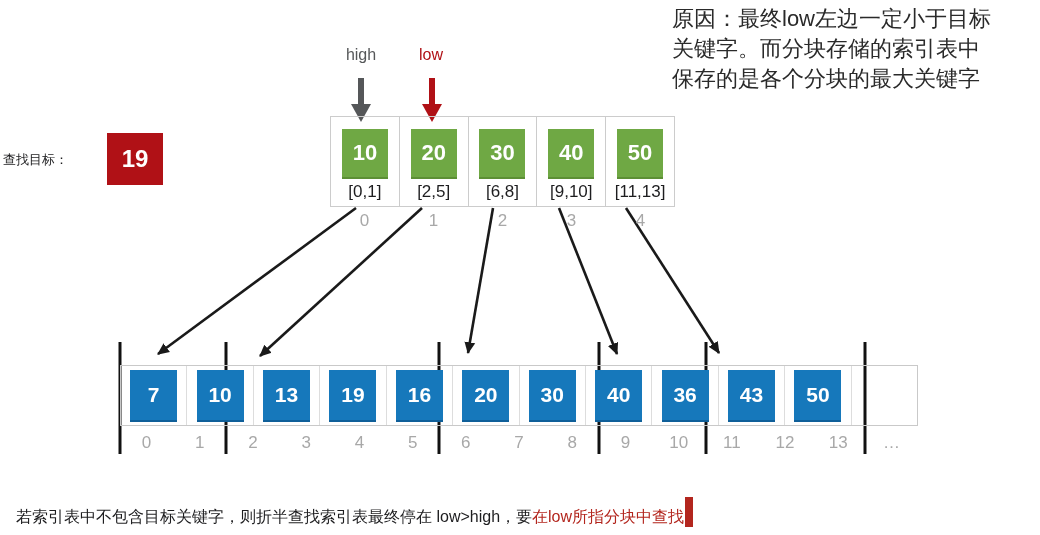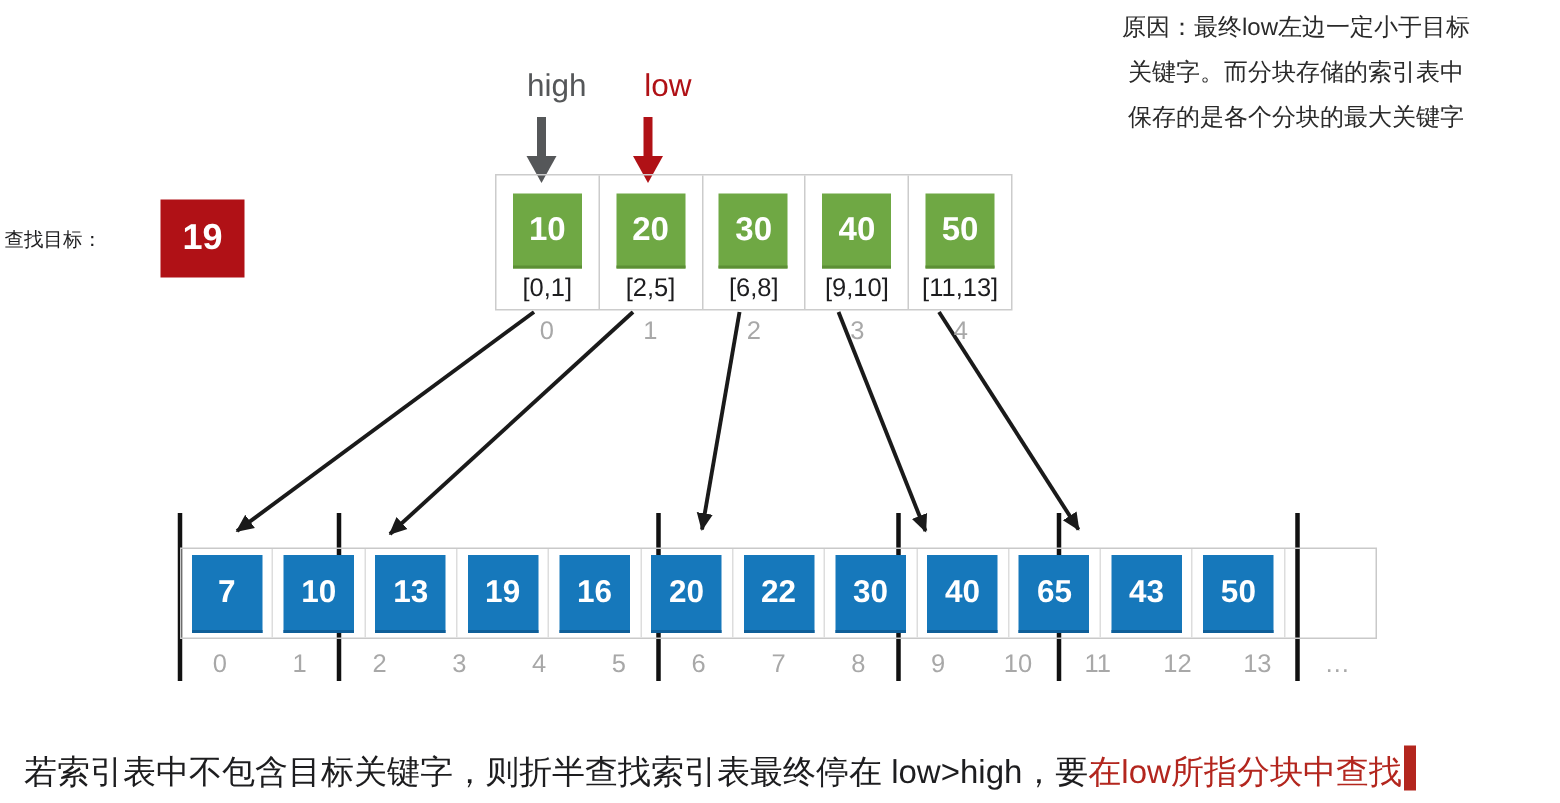--- a/index.html
+++ b/index.html
@@ -1,30 +1,30 @@
 <!DOCTYPE html>
 <html><head>
 <meta charset="utf-8">
 <style>
   html,body{margin:0;padding:0;background:#ffffff;}
   .stage{
     position:relative;width:1040px;height:535px;background:#ffffff;
     font-family:"Liberation Sans", sans-serif;overflow:hidden;
   }
   
-  .explain{position:absolute;left:688px;top:4px;width:352px;text-align:center;
-    font-size:16px;line-height:30px;color:#2a2a2a;}
+  .explain{position:absolute;left:672px;top:4px;width:352px;
+    font-size:22px;line-height:30px;color:#2a2a2a;}
   .explain p{margin:0;}
   
   .target-label{position:absolute;left:3px;top:151px;font-size:13px;color:#1d1d1f;}
   .target-box{position:absolute;left:107px;top:133px;width:56px;height:52px;
     background:#b01116;color:#ffffff;font-size:24px;font-weight:bold;
     display:flex;align-items:center;justify-content:center;}
   
-  .ptr{position:absolute;top:46px;font-size:21px;width:60px;text-align:right;}
+  .ptr{position:absolute;top:46px;font-size:16px;width:60px;text-align:center;}
   .ptr-high{left:331px;color:#555759;}
   .ptr-low{left:401px;color:#b01116;}
   
   .overlay{position:absolute;left:0;top:0;width:1040px;height:535px;pointer-events:none;}
   
   .itable{position:absolute;left:330px;top:116px;width:345px;height:91px;
     border:1px solid #cccccc;box-sizing:border-box;display:flex;}
   .icell{flex:1;display:flex;flex-direction:column;align-items:center;padding-top:12px;
     border-left:1px solid #cccccc;box-sizing:border-box;}
   .icell:first-child{border-left:none;}
@@ -39,21 +39,21 @@
     border:1px solid #c9c9c9;box-sizing:border-box;display:flex;}
   .acell{flex:1;display:flex;align-items:center;justify-content:center;
     border-left:1px solid #dddddd;box-sizing:border-box;}
   .acell:first-child{border-left:none;}
   .bbox{width:47px;height:52px;background:#1678bb;border-bottom:2px solid #0f5f99;
     color:#ffffff;font-size:21px;font-weight:bold;
     display:flex;align-items:center;justify-content:center;box-sizing:border-box;}
   .aidx{position:absolute;left:120px;top:433px;width:798px;display:flex;}
   .aidx span{flex:1;text-align:center;font-size:17px;color:#a8a8a8;}
   
-  .conclusion{position:absolute;left:16px;top:497px;font-size:22px;white-space:nowrap;}
+  .conclusion{position:absolute;left:16px;top:497px;font-size:16px;white-space:nowrap;}
   .c-black{color:#1d1d1f;}
   .c-red{color:#b3261e;}
   .caret{display:inline-block;width:8px;height:30px;background:#b3261e;
     vertical-align:-5px;margin-left:1px;}
 </style>
 </head>
 <body>
 
 <div class="stage">
 
@@ -143,30 +143,27 @@
     <div class="acell">
         <div class="bbox">19</div>
       </div>
     <div class="acell">
         <div class="bbox">16</div>
       </div>
     <div class="acell">
         <div class="bbox">20</div>
       </div>
     <div class="acell">
-        <div class="bbox">22</div>
-      </div>
-    <div class="acell">
         <div class="bbox">30</div>
       </div>
     <div class="acell">
         <div class="bbox">40</div>
       </div>
     <div class="acell">
-        <div class="bbox">65</div>
+        <div class="bbox">36</div>
       </div>
     <div class="acell">
         <div class="bbox">43</div>
       </div>
     <div class="acell">
         <div class="bbox">50</div>
       </div>
     <div class="acell"></div>
   </div>
   <div class="aidx">

